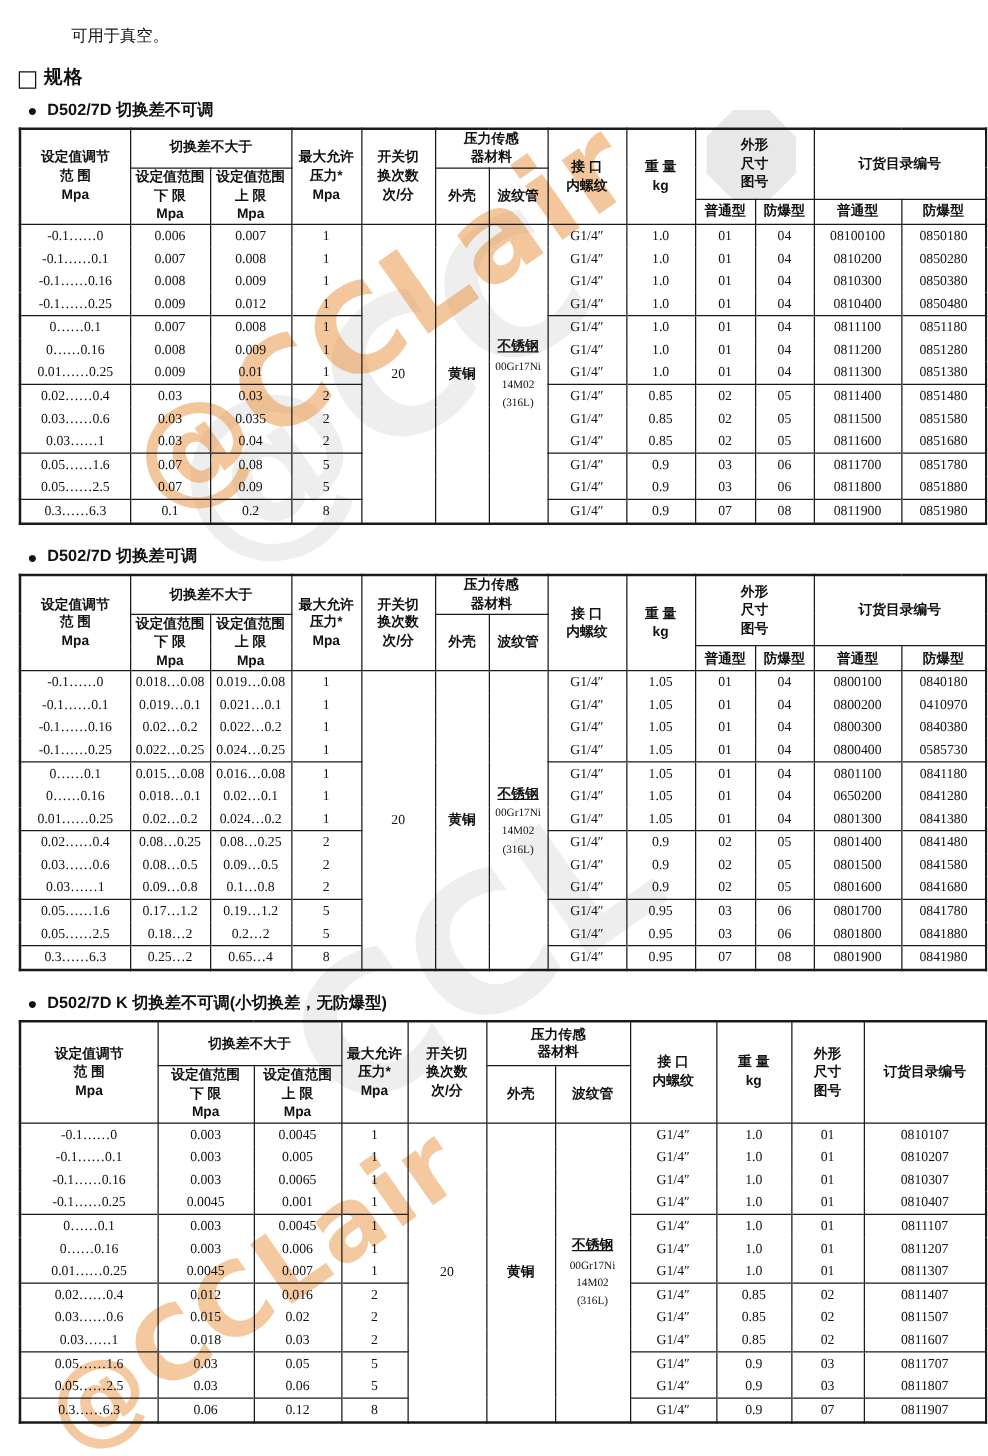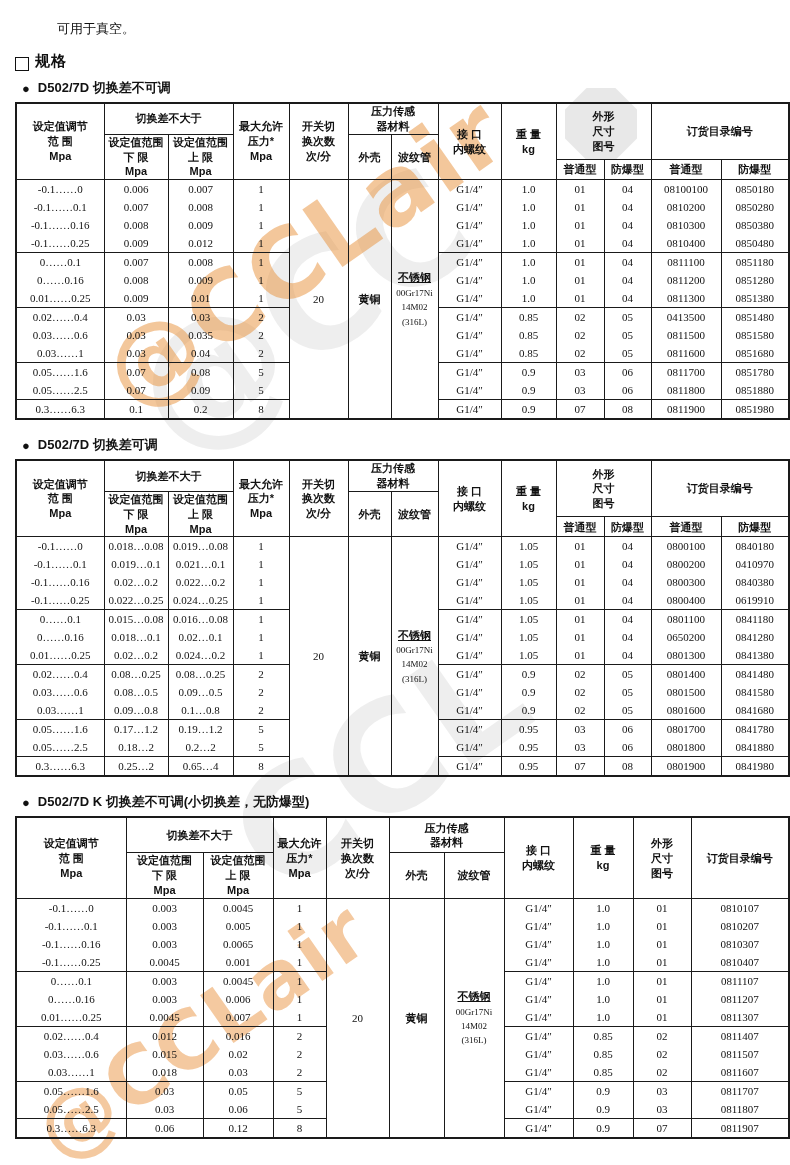--- a/index.html
+++ b/index.html
@@ -232,21 +232,21 @@
           </tr>
           <tr class="group-start">
             <td>0.02……0.4</td>
             <td>0.03</td>
             <td>0.03</td>
             <td>2</td>
             <td>G1/4″</td>
             <td>0.85</td>
             <td>02</td>
             <td>05</td>
-            <td>0413500</td>
+            <td>0811400</td>
             <td>0851480</td>
           </tr>
           <tr>
             <td>0.03……0.6</td>
             <td>0.03</td>
             <td>0.035</td>
             <td>2</td>
             <td>G1/4″</td>
             <td>0.85</td>
             <td>02</td>
@@ -414,21 +414,21 @@
           <tr>
             <td>-0.1……0.25</td>
             <td>0.022…0.25</td>
             <td>0.024…0.25</td>
             <td>1</td>
             <td>G1/4″</td>
             <td>1.05</td>
             <td>01</td>
             <td>04</td>
             <td>0800400</td>
-            <td>0619910</td>
+            <td>0585730</td>
           </tr>
           <tr class="group-start">
             <td>0……0.1</td>
             <td>0.015…0.08</td>
             <td>0.016…0.08</td>
             <td>1</td>
             <td>G1/4″</td>
             <td>1.05</td>
             <td>01</td>
             <td>04</td>

